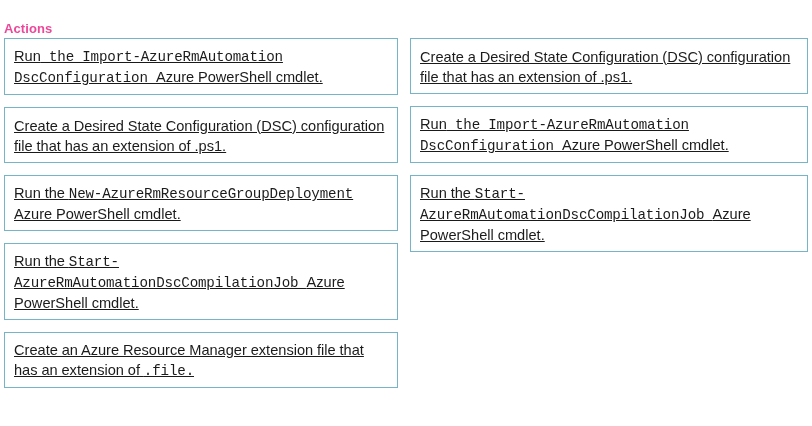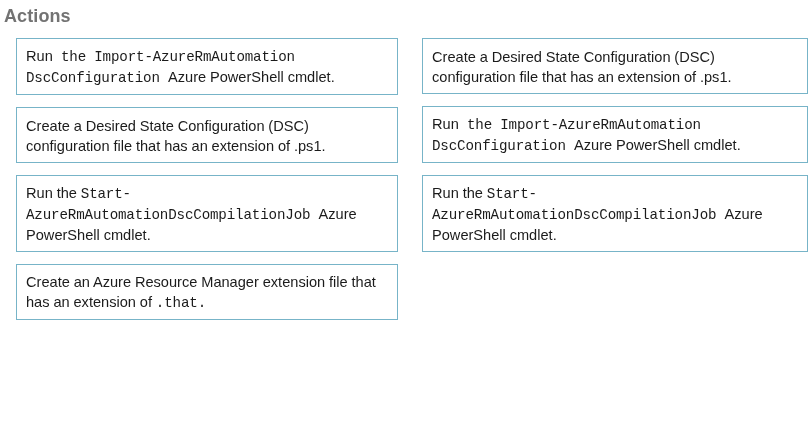--- a/index.html
+++ b/index.html
@@ -17,35 +17,36 @@
   }
   .column {
     position: absolute;
     top: 0;
   }
   #actions-column { left: 4px; width: 394px; }
   #answer-column  { left: 410px; width: 398px; }
 
   .column-title {
     font-family: "Liberation Sans", sans-serif;
-    font-size: 18px;
+    font-size: 13px;
     font-weight: bold;
-    color: #737373;
+    color: #ec4899;
     letter-spacing: 0.1px;
     height: 20px;
     line-height: 20px;
-    margin: 6px 0 0 0;
+    margin: 19px 0 0 0;
     white-space: nowrap;
   }
 
   .card-stack {
     position: absolute;
     top: 38px;
-    left: 12px;
+    left: 0;
     right: 0;
+    text-decoration: underline;
   }
 
   .card {
     box-sizing: border-box;
     border: 1px solid #77b4c8;
     background: #ffffff;
     padding: 7px 9px 6px 9px;
     margin-bottom: 12px;
     min-height: 56px;
     display: flex;
@@ -70,24 +71,27 @@
 <div class="column" id="actions-column">
   <div class="column-title">Actions</div>
   <div class="card-stack">
       <div class="card">
         <div class="card-text"><span>Run</span><span class="mono"> the Import-AzureRmAutomation DscConfiguration </span><span>Azure PowerShell cmdlet.</span></div>
       </div>
       <div class="card">
         <div class="card-text"><span>Create a Desired State Configuration (DSC) configuration file that has an extension of .ps1.</span></div>
       </div>
       <div class="card">
+        <div class="card-text"><span>Run the </span><span class="mono">New-AzureRmResourceGroupDeployment </span><span>Azure PowerShell cmdlet.</span></div>
+      </div>
+      <div class="card">
         <div class="card-text"><span>Run the </span><span class="mono">Start-AzureRmAutomationDscCompilationJob </span><span>Azure PowerShell cmdlet.</span></div>
       </div>
       <div class="card">
-        <div class="card-text"><span>Create an Azure Resource Manager extension file that has an extension of </span><span class="mono">.that.</span></div>
+        <div class="card-text"><span>Create an Azure Resource Manager extension file that has an extension of </span><span class="mono">.file.</span></div>
       </div>
     </div>
 </div>
 
 <div class="column" id="answer-column">
   <div class="card-stack">
       <div class="card">
         <div class="card-text"><span>Create a Desired State Configuration (DSC) configuration file that has an extension of .ps1.</span></div>
       </div>
       <div class="card">

